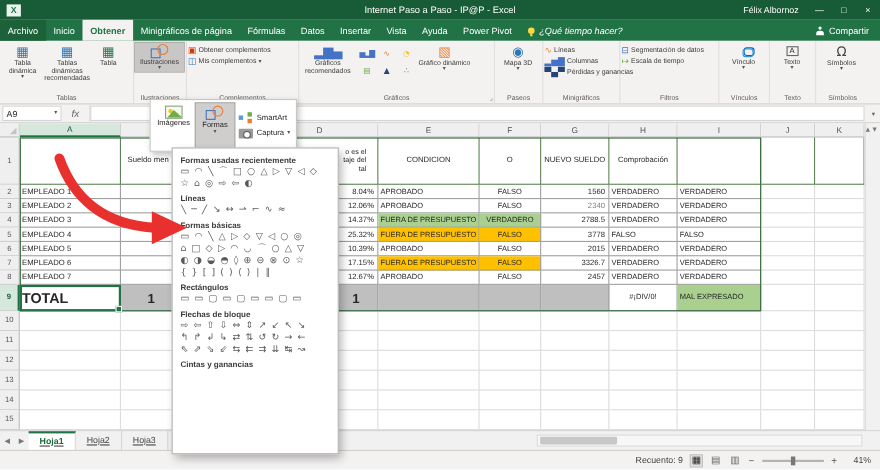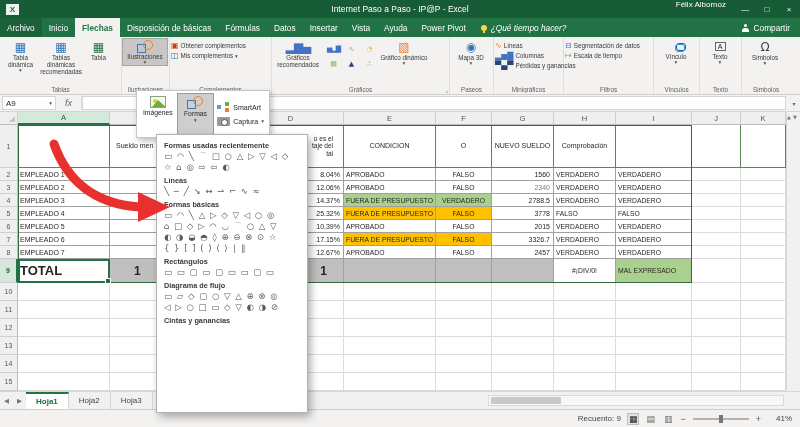--- a/index.html
+++ b/index.html
@@ -9,21 +9,21 @@
   *{margin:0;padding:0;box-sizing:border-box;}
   html,body{width:800px;height:427px;overflow:hidden;}
   body{font-family:"Liberation Sans","DejaVu Sans",sans-serif;font-size:8px;color:#262626;}
   .app{position:relative;width:800px;height:427px;background:#fff;overflow:hidden;}
 
   
   .titlebar{position:absolute;top:0;left:0;right:0;height:18px;background:var(--titlebar-green);color:#fff;display:flex;align-items:center;z-index:20;}
   .xlicon{width:13px;height:11px;margin:0 5px 0 6px;background:#eaf3ec;display:flex;align-items:center;justify-content:center;}
   .xlicon::after{content:"X";font-size:8px;font-weight:bold;color:var(--excel-green);}
   .tbtitle{position:absolute;left:0;right:0;text-align:center;font-size:8.5px;pointer-events:none;}
-  .tbright{margin-left:auto;display:flex;height:100%;z-index:2;}
+  .tbright{margin-left:auto;display:flex;align-items:center;height:100%;z-index:2;}
   .tbuser{font-size:8px;margin-right:8px;}
   .winbtn{width:22px;height:100%;display:flex;align-items:center;justify-content:center;font-size:8px;}
 
   
   .tabrow{position:absolute;top:18px;left:0;right:0;height:19px;background:var(--excel-green);display:flex;align-items:stretch;color:#fff;z-index:20;}
   .rtabs{display:flex;align-items:stretch;}
   .rtab{display:flex;align-items:center;padding:0 7px;font-size:8.3px;white-space:nowrap;}
   .rtab.archivo{background:#1d6139;}
   .rtab.active{background:#f3f2f1;color:var(--excel-green);font-weight:bold;}
   .tellme{display:flex;align-items:center;gap:4px;margin-left:8px;font-size:8.3px;font-style:italic;}
@@ -98,21 +98,21 @@
   
   .vscroll{position:absolute;top:112px;right:0;width:14px;height:279px;background:#f1f1f1;border-left:1px solid #d6d6d6;display:fl
 ex;flex-direction:column;align-items:center;z-index:2;}
   .varrow{font-size:5px;color:#777;padding:2px 0;font-family:"DejaVu Sans",sans-serif;}
   .vthumb{width:9px;height:72px;background:#c8c8c8;border-radius:1px;}
   .vspacer{flex:1;}
 
   
   .tabsrow{position:absolute;top:391px;left:0;right:0;height:18px;background:#f1f1f1;border-top:1px solid #d6d6d6;display:flex;align-items:center;font-size:8px;color:#444;z-index:6;}
   .tabnav{padding:0 4px;font-size:6.5px;color:#777;font-family:"DejaVu Sans",sans-serif;}
-  .sheettabs{display:flex;align-items:stretch;height:100%;}
+  .sheettabs{display:flex;align-items:stretch;height:100%;text-decoration:underline;}
   .sheettab{display:flex;align-items:center;padding:0 10px;border-right:1px solid #d6d6d6;}
   .sheettab.active{background:#fff;color:#1c6b3c;font-weight:bold;border-top:2px solid var(--excel-green);}
   .newsheet{width:11px;height:11px;margin-left:6px;border:1px solid #999;border-radius:50%;display:flex;align-items:center;justify-content:center;font-size:8px;color:#555;}
   .hscroll{margin-left:auto;margin-right:16px;width:296px;height:11px;background:#f7f7f7;border:1px solid #dadada;position:relative;}
   .hthumb{position:absolute;left:2px;top:1px;width:70px;height:7px;background:#c8c8c8;border-radius:1px;}
 
   
   .statusbar{position:absolute;top:409px;left:0;right:0;height:18px;background:#f3f2f1;border-top:1px solid #d1cfcd;display:flex;align-items:center;font-size:8px;color:#444;z-index:6;}
   .sbright{margin-left:auto;display:flex;align-items:center;gap:7px;padding-right:8px;}
   .viewicon{font-size:9px;color:#666;font-family:"DejaVu Sans",sans-serif;padding:0 1px;}
@@ -162,22 +162,22 @@
       <span class="winbtn">—</span>
       <span class="winbtn">□</span>
       <span class="winbtn close">×</span>
     </span>
   </div>
 
   <div class="tabrow">
     <div class="rtabs" id="ribbon-tabs">
         <div class="rtab archivo">Archivo</div>
         <div class="rtab">Inicio</div>
-        <div class="rtab active">Flechas</div>
-        <div class="rtab">Disposición de básicas</div>
+        <div class="rtab active">Obtener</div>
+        <div class="rtab">Minigráficos de página</div>
         <div class="rtab">Fórmulas</div>
         <div class="rtab">Datos</div>
         <div class="rtab">Insertar</div>
         <div class="rtab">Vista</div>
         <div class="rtab">Ayuda</div>
         <div class="rtab">Power Pivot</div>
       </div>
     <span class="tellme">
       <span class="bulb"></span>
       <span>¿Qué tiempo hacer?</span>
@@ -613,23 +613,24 @@
           <div class="smrow">▭ ◠ ╲ △ ▷ ◇ ▽ ◁ ○ ◎</div>
           <div class="smrow">⌂ □ ◇ ▷ ◠ ◡ ⌒ ○ △ ▽</div>
           <div class="smrow">◐ ◑ ◒ ◓ ◊ ⊕ ⊖ ⊗ ⊙ ☆</div>
           <div class="smrow">{ } [ ] ( ) ⟨ ⟩ ∣ ∥</div>
         </div>
         <div class="smsection">
           <div class="smlabel">Rectángulos</div>
           <div class="smrow">▭ ▭ ▢ ▭ ▢ ▭ ▭ ▢ ▭</div>
         </div>
         <div class="smsection">
-          <div class="smlabel">Diagrama de flujo</div>
-          <div class="smrow">▭ ▱ ◇ ▢ ○ ▽ △ ⊕ ⊗ ◎</div>
-          <div class="smrow">◁ ▷ ○ □ ▭ ◇ ▽ ◐ ◑ ⊘</div>
+          <div class="smlabel">Flechas de bloque</div>
+          <div class="smrow">⇨ ⇦ ⇧ ⇩ ⇔ ⇕ ↗ ↙ ↖ ↘</div>
+          <div class="smrow">↰ ↱ ↲ ↳ ⇄ ⇅ ↺ ↻ → ←</div>
+          <div class="smrow">⇖ ⇗ ⇘ ⇙ ⇆ ⇇ ⇉ ⇊ ↹ ↝</div>
         </div>
         <div class="smsection">
           <div class="smlabel">Cintas y ganancias</div>
         </div>
       </div>
   </div>
 
   <svg class="arrow" viewBox="0 0 800 427">
     <path d="M54 144 C 66 178, 92 204, 140 207" fill="none" stroke-width="9" stroke-linecap="round"></path>
     <polygon points="138,192 170,207 138,222"></polygon>

